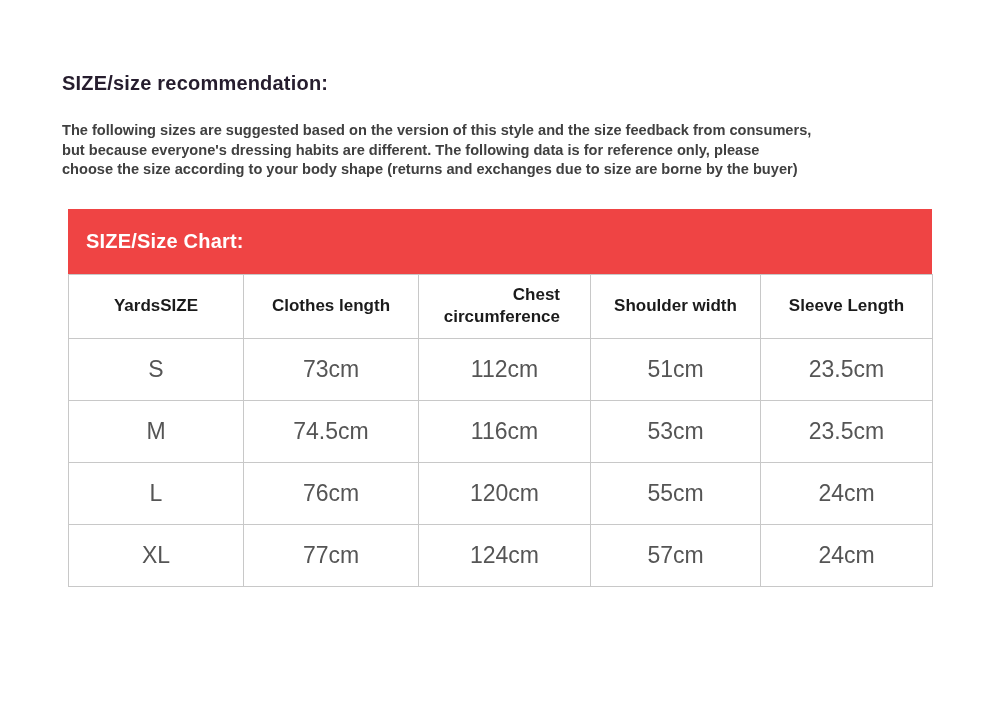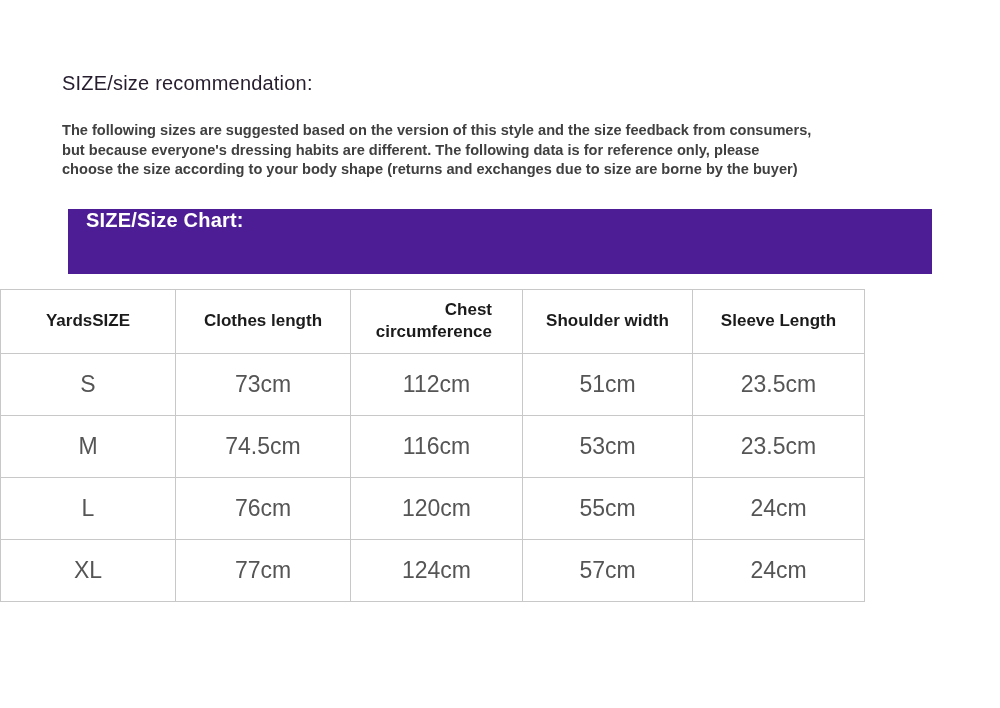--- a/index.html
+++ b/index.html
@@ -7,52 +7,53 @@
     width: 1000px; height: 708px;
     background: #ffffff;
     font-family: "Liberation Sans", sans-serif;
     overflow: hidden;
   }
   .page { position: relative; width: 1000px; height: 708px; background: #fff; }
 
   .page-title {
     margin: 72px 0 0 62px;
     font-size: 20px;
-    font-weight: normal;
+    font-weight: bold;
     color: #261d2e;
     letter-spacing: 0.2px;
   }
 
   .intro {
     margin: 26px 0 0 62px;
     font-size: 14.6px;
     font-weight: bold;
     color: #404040;
     line-height: 19.5px;
     width: 900px;
   }
   .intro .line { display: block; white-space: nowrap; }
 
   .chart-bar {
-    margin: 29px 0 15px 68px;
+    margin: 29px 0 0 68px;
     width: 864px;
     height: 65px;
-    background: #4c1d95;
+    background: #ef4444;
     display: flex;
-    align-items: flex-start;
+    align-items: center;
   }
   .chart-bar .bar-text {
     color: #ffffff;
     font-size: 20px;
     font-weight: bold;
     padding-left: 18px;
     letter-spacing: 0.2px;
   }
 
   table.size-table {
+    margin-left: 68px;
     width: 864px;
     border-collapse: collapse;
     table-layout: fixed;
   }
   .size-table col.c1 { width: 175px; }
   .size-table col.c2 { width: 175px; }
   .size-table col.c3 { width: 172px; }
   .size-table col.c4 { width: 170px; }
   .size-table col.c5 { width: 172px; }
 

